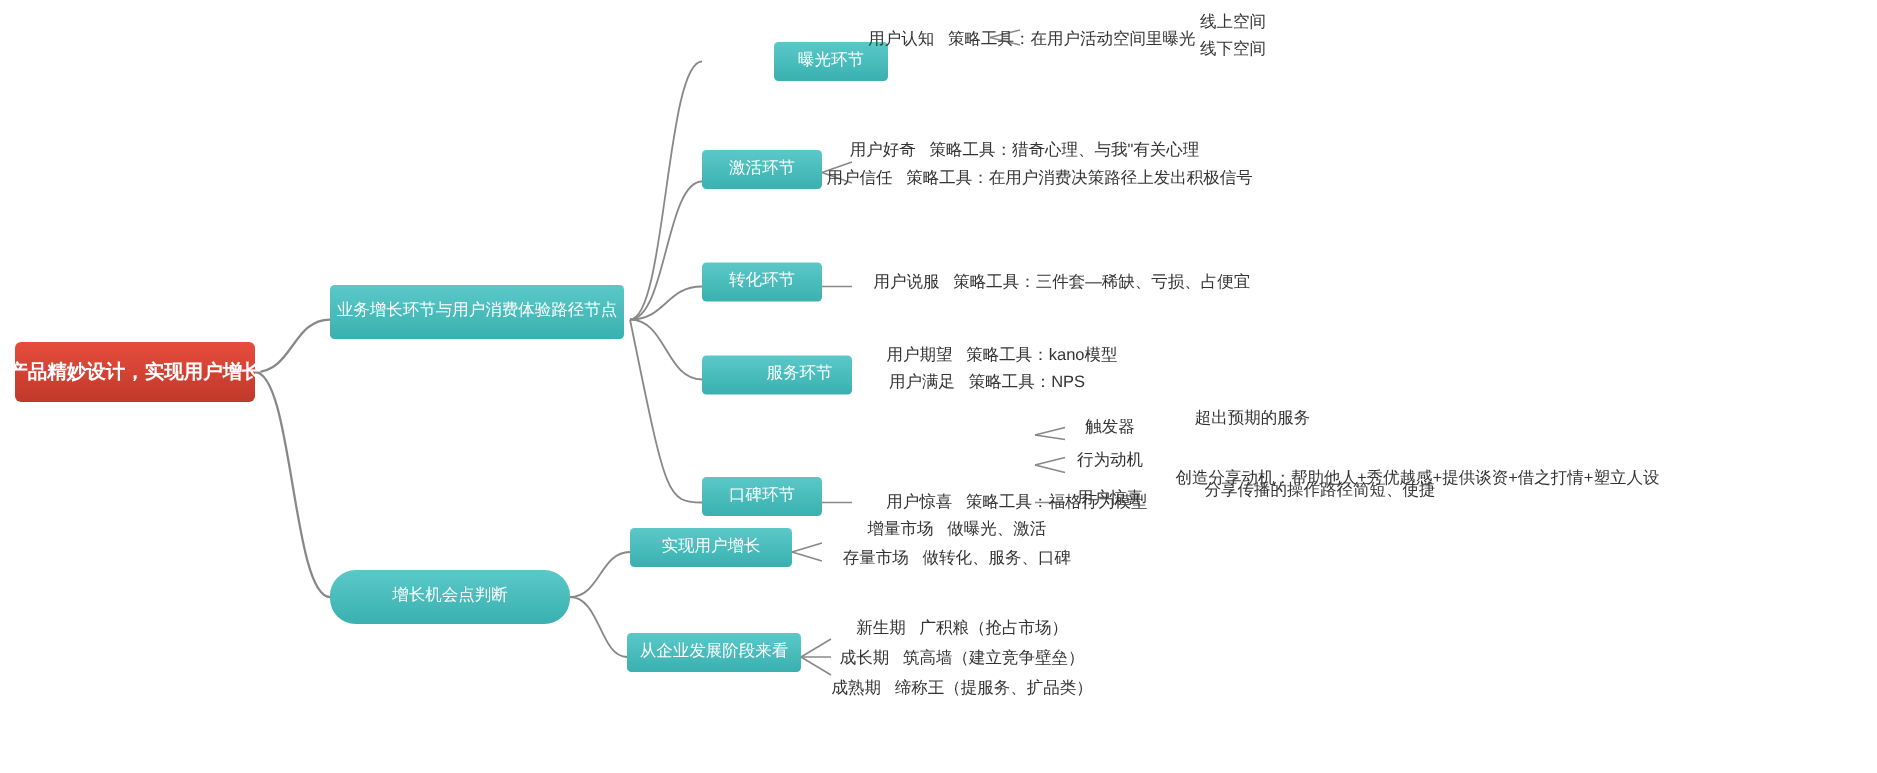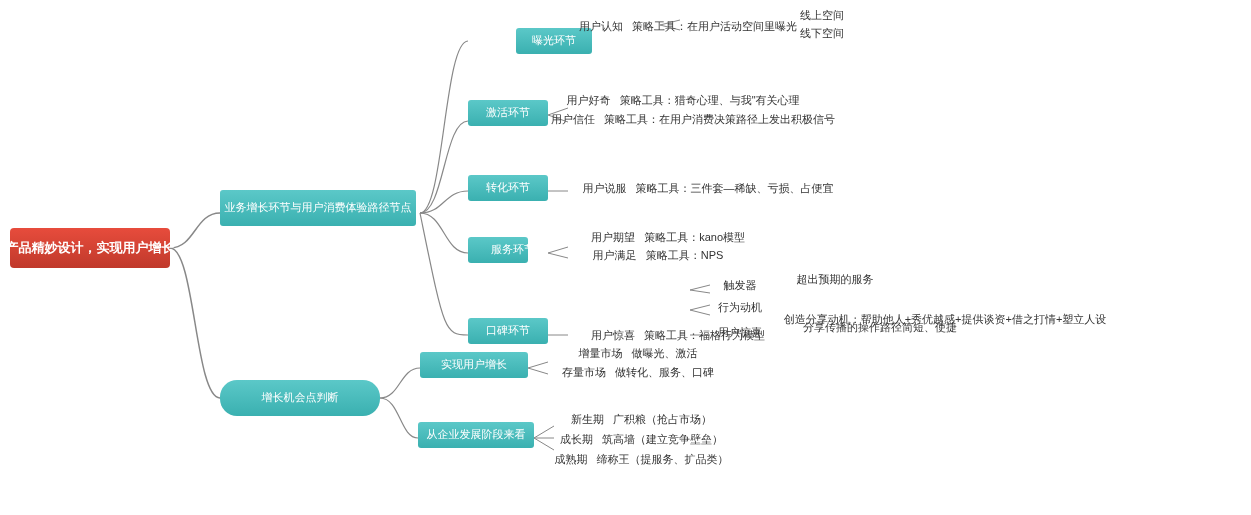--- a/index.html
+++ b/index.html
@@ -148,21 +148,21 @@
 </div>
 
 <div class="node-box node-l2-teal" style="left:468px; top:175px; width:80px; height:26px;">
   <span>转化环节</span>
 </div>
 
 <div class="node-box node-text" style="left:568px; top:181px; width:280px; height:16px;">
   <span>用户说服 &nbsp; 策略工具：三件套—稀缺、亏损、占便宜</span>
 </div>
 
-<div class="node-box node-l2-teal" style="left:468px; top:237px; width:60px; height:26px;padding-left:38px;">
+<div class="node-box node-l2-teal" style="left:468px; top:237px; width:100px; height:26px;padding-left:38px;">
   <span>服务环节</span>
 </div>
 
 <div class="node-box node-text" style="left:568px; top:230px; width:200px; height:16px;">
   <span>用户期望 &nbsp; 策略工具：kano模型</span>
 </div>
 <div class="node-box node-text" style="left:568px; top:248px; width:180px; height:16px;">
   <span>用户满足 &nbsp; 策略工具：NPS</span>
 </div>
 

